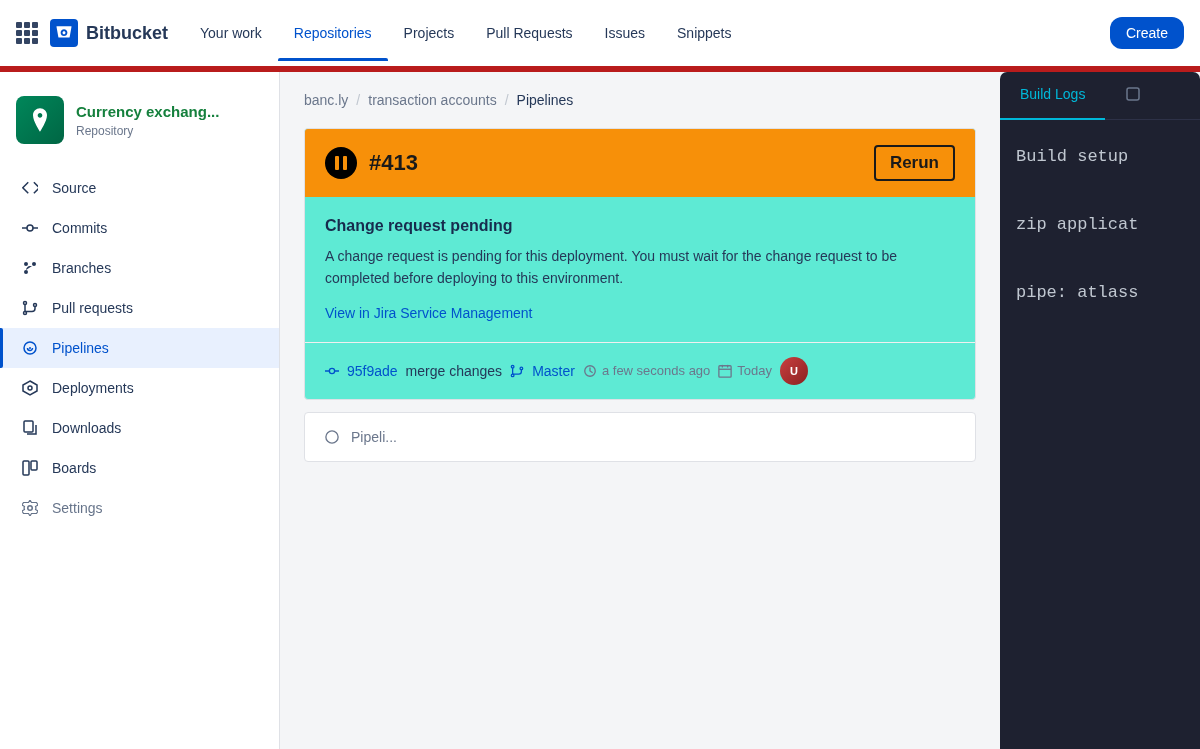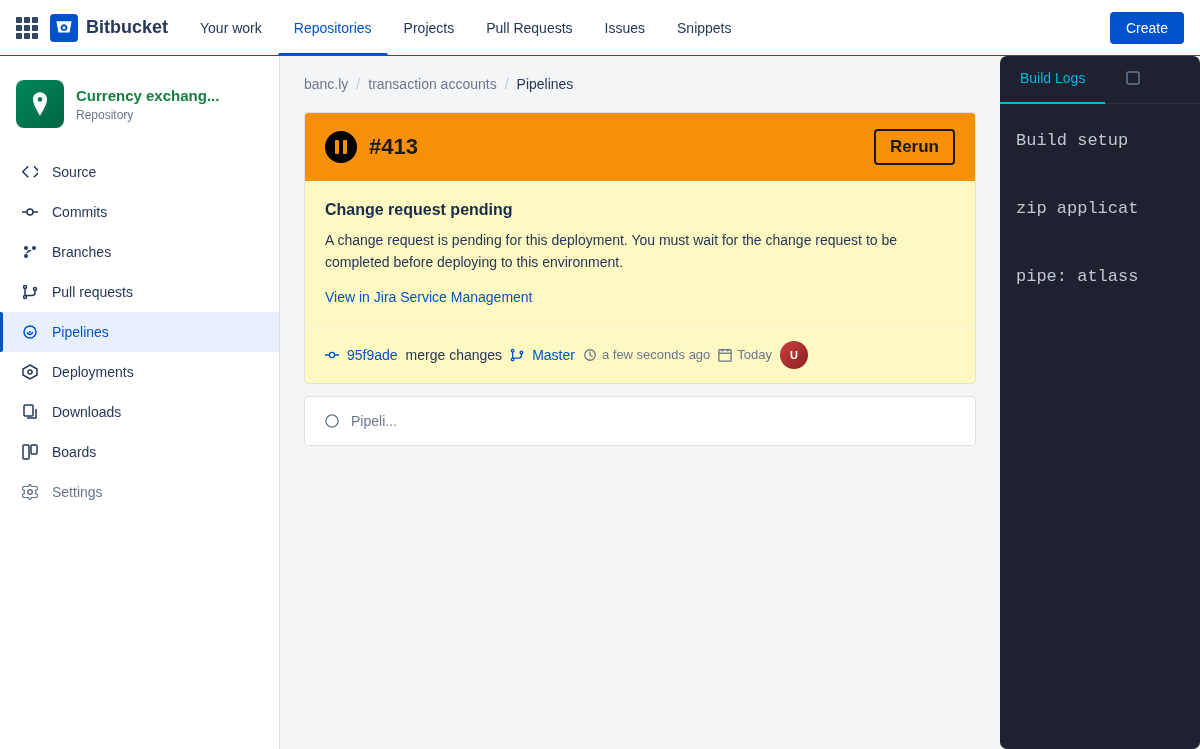--- a/index.html
+++ b/index.html
@@ -1,22 +1,22 @@
 <!DOCTYPE html>
 <html><head>
   <meta charset="utf-8">
   <style>
     * { box-sizing: border-box; margin: 0; padding: 0; }
     body { font-family: -apple-system, BlinkMacSystemFont, 'Segoe UI', sans-serif; background: #f4f5f7; overflow: hidden; }
 
     
     .top-nav {
       background: #fff;
-      border-bottom: 1px solid #b91c1c;
-      height: 56px;
+      border-bottom: 6px solid #b91c1c;
+      height: 72px;
       display: flex;
       align-items: center;
       padding: 0 16px;
       position: relative;
       z-index: 10;
     }
     .top-nav-left {
       display: flex;
       align-items: center;
       gap: 8px;
@@ -86,21 +86,21 @@
       border-radius: 2px 2px 0 0;
     }
     .nav-right {
       margin-left: auto;
     }
     .create-btn {
       background: #0052cc;
       color: #fff;
       border: none;
       padding: 8px 16px;
-      border-radius: 4px;
+      border-radius: 12px;
       font-size: 14px;
       font-weight: 500;
       cursor: pointer;
     }
 
     
     .main-layout {
       display: flex;
       height: calc(749px - 56px);
       overflow: hidden;
@@ -207,21 +207,21 @@
     }
     .breadcrumb a {
       color: #6b778c;
       text-decoration: none;
     }
     .breadcrumb-sep { color: #c1c7d0; }
     .breadcrumb-current { color: #253858; }
 
     
     .pipeline-card {
-      background: #fef9c3;
+      background: #5eead4;
       border-radius: 4px;
       border: 1px solid #dfe1e6;
       margin-bottom: 12px;
       overflow: hidden;
     }
 
     .pipeline-header-orange {
       background: #f79009;
       padding: 16px 20px;
       display: flex;

